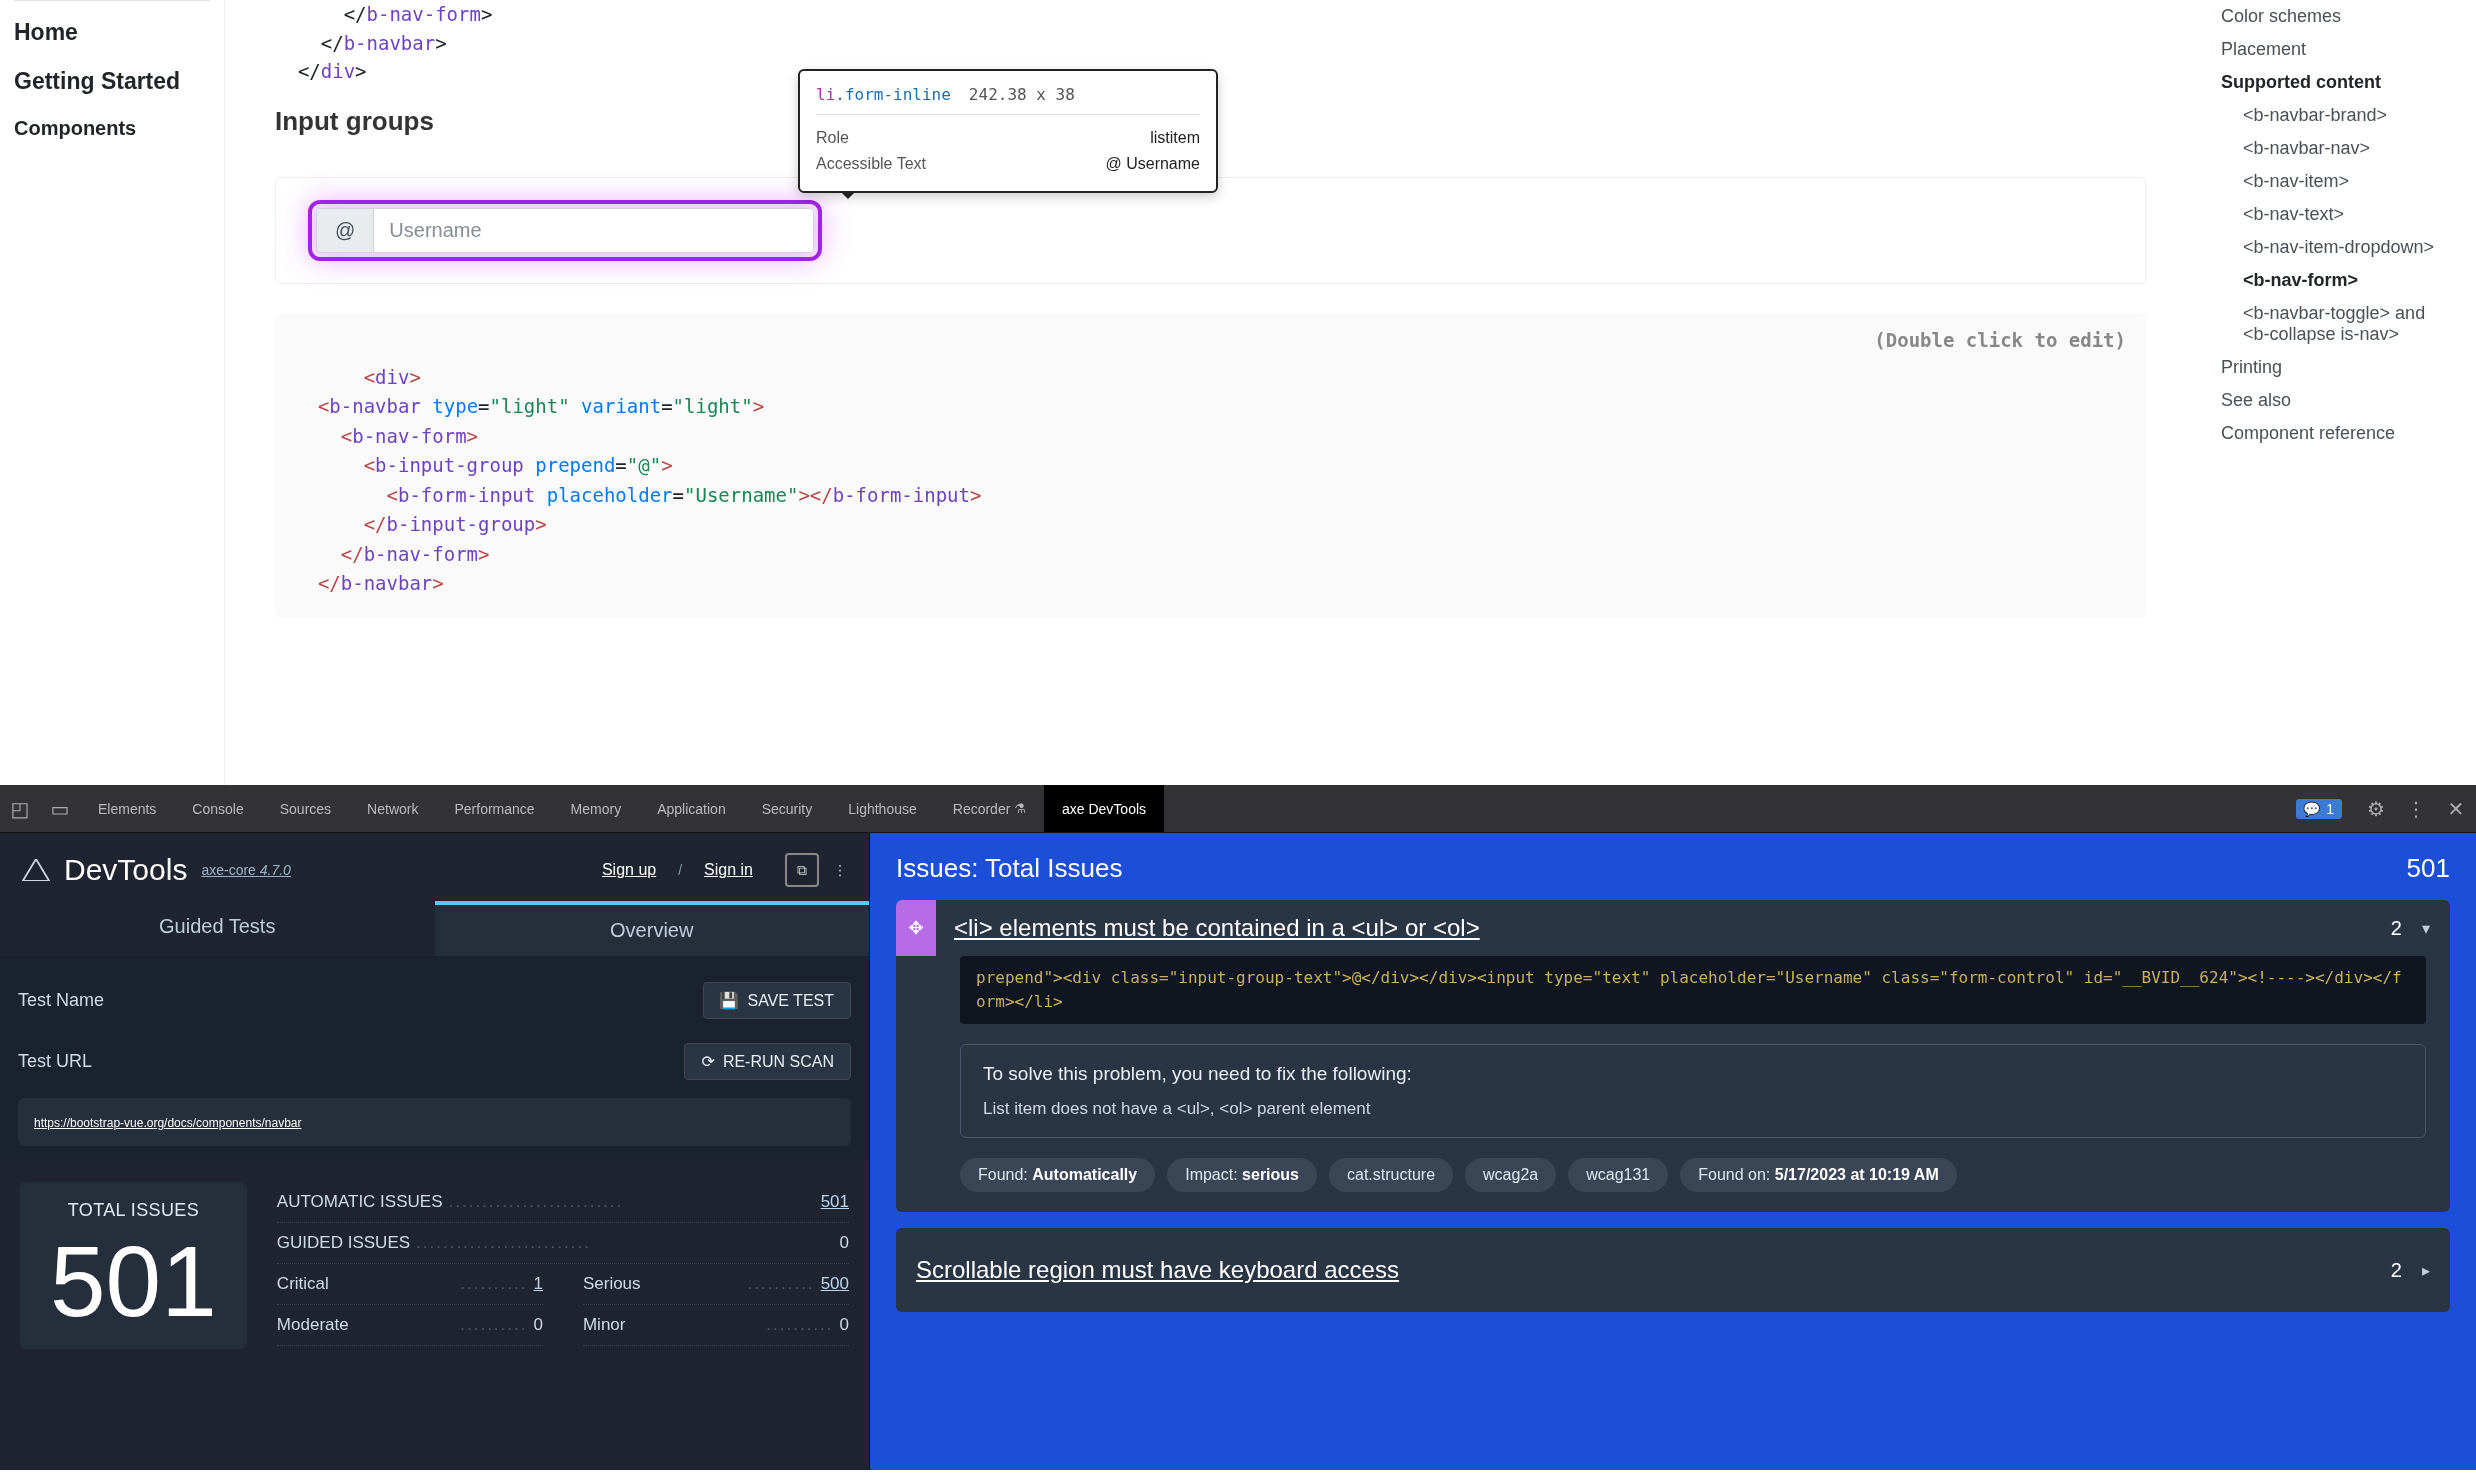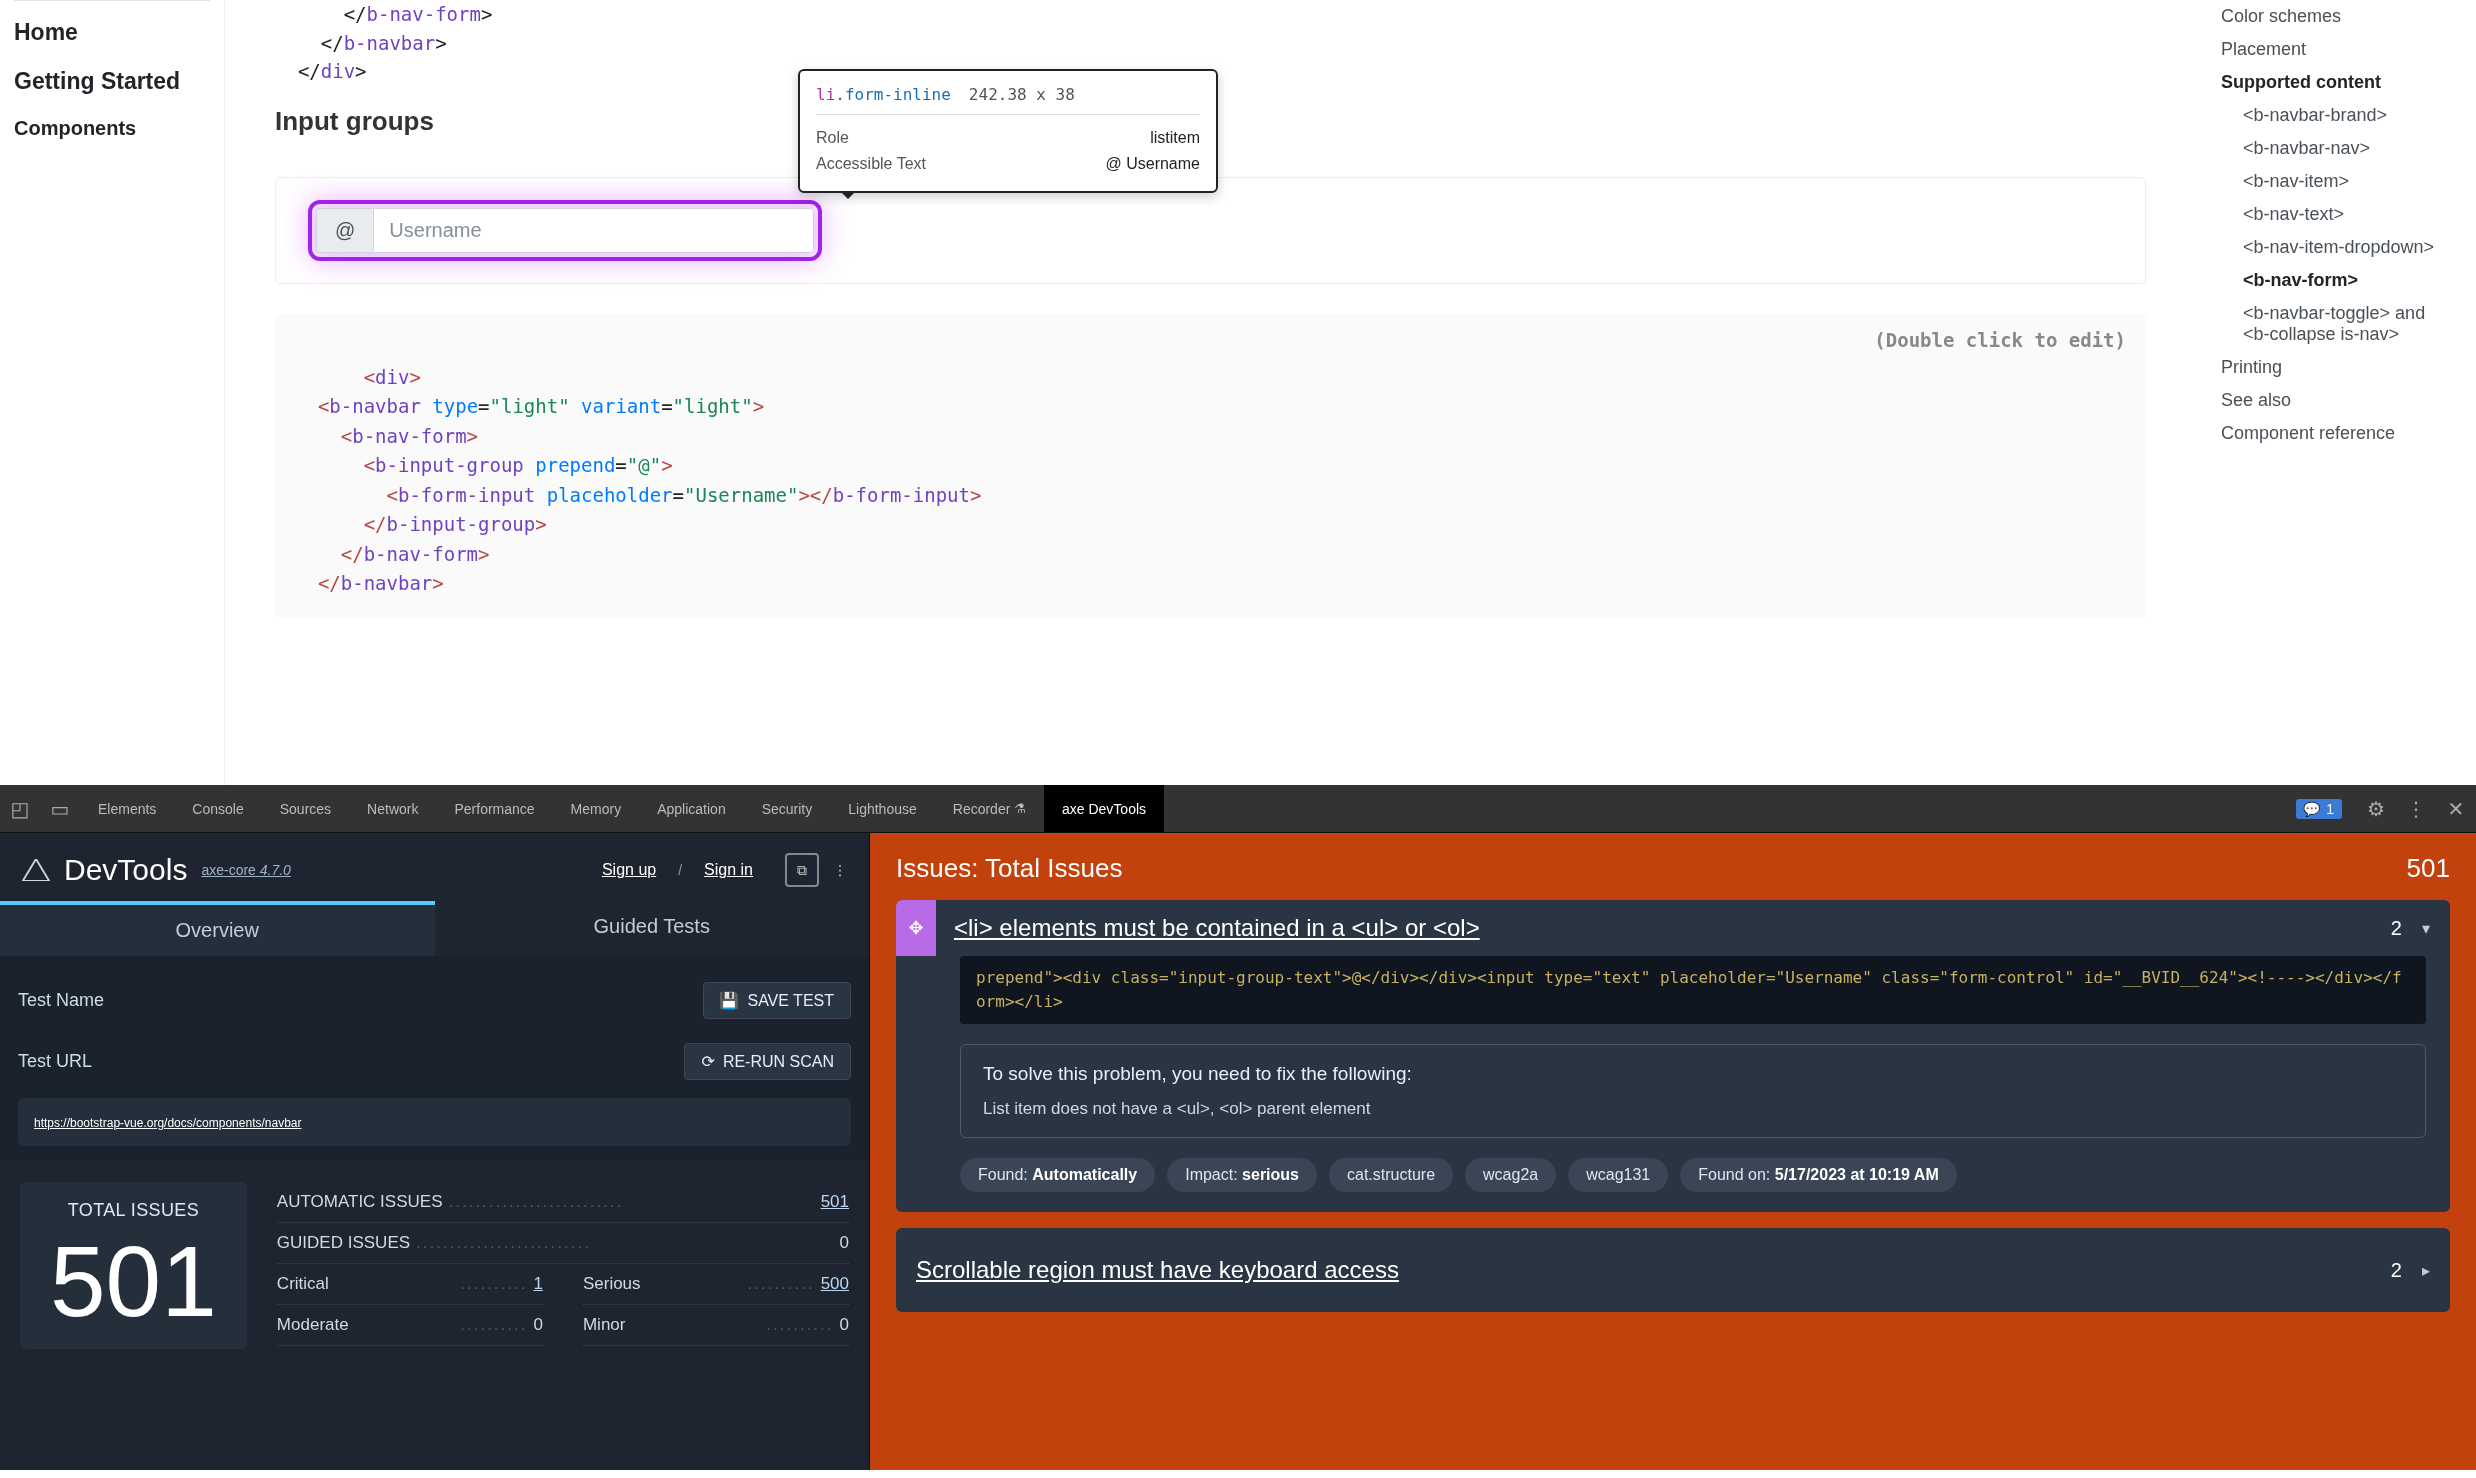--- a/index.html
+++ b/index.html
@@ -77,21 +77,21 @@
 .dt-total-card .lab { color:#dfe9f3; font-size:18px; letter-spacing:.4px; }
 .dt-total-card .num { color:#fff; font-size: 100px; font-weight: 300; line-height:1; margin-top:10px; }
 .dt-break { flex:1; }
 .dt-break-row { display:flex; justify-content:space-between; color:#cfdbe7; padding:10px 0; font-size: 17px; border-bottom: 1px dotted #3a4452; }
 .dt-break-row .dots { flex:1; overflow:hidden; margin:0 6px; color:#556; letter-spacing:2px; }
 .dt-break-row a.num { color:#bcd6f0; text-decoration:underline; }
 .dt-break-row span.num { color:#cfdbe7; }
 .dt-break-grid{display:flex; gap:40px;}
 .dt-break-col{flex:1;text-align:right;}
 
-.dt-right { flex:1; background:#c2410c; padding:20px 26px; overflow:hidden; }
+.dt-right { flex:1; background:#1d4ed8; padding:20px 26px; overflow:hidden; }
 .dt-issues-head { display:flex; justify-content:space-between; align-items:center; margin-bottom:16px; }
 .dt-issues-head h3 { color:#fff; font-size:26px; font-weight:500; }
 .dt-issues-head .cnt { color:#fff; font-size:26px; }
 .issue { background:#2a3544; border-radius:6px; margin-bottom:16px; overflow:hidden; }
 .issue-head { display:flex; align-items:center; padding:0; }
 .issue-head .grip { background:#b86be6; width:40px; align-self:stretch; display:flex; align-items:center; justify-content:center; color:#fff; font-size:18px; }
 .issue-head .title { flex:1; padding: 14px 18px; color:#fff; font-size:24px; }
 .issue-head .count { padding:0 20px; color:#fff; font-size:20px; }
 .issue-head .caret { padding-right:20px; color:#c0cddb; font-size:16px; }
 .issue-body { padding: 0 24px 20px 64px; }
@@ -191,22 +191,22 @@
         <span class="dt-brand">DevTools</span>
         <span class="dt-ver"><span>axe-core</span> <i>4.7.0</i></span>
         <span class="spacer"></span>
         <a href="#" class="auth">Sign up</a>
         <span class="slash">/</span>
         <a href="#" class="auth">Sign in</a>
         <div class="sq">⧉</div>
         <div class="ico">⋮</div>
       </div>
       <div class="dt-subtabs">
+        <div class="dt-subtab">Guided Tests</div>
         <div class="dt-subtab active">Overview</div>
-        <div class="dt-subtab">Guided Tests</div>
       </div>
       <div class="dt-fields">
         <div class="dt-field-row">
           <label>Test Name</label>
           <button class="dt-btn">
               <span>💾</span>
               <span>SAVE TEST</span>
             </button>
         </div>
         <div class="dt-field-row">

